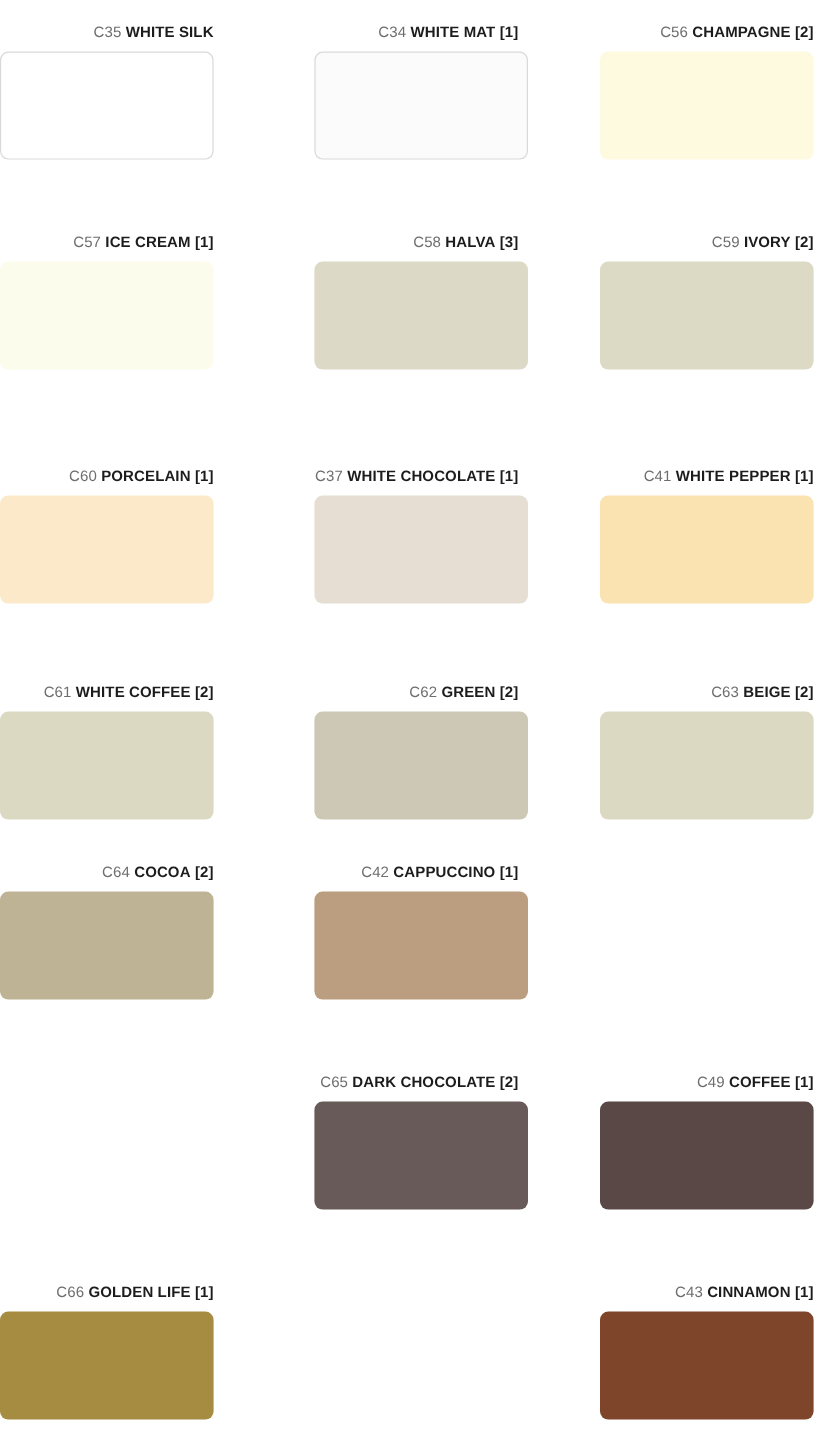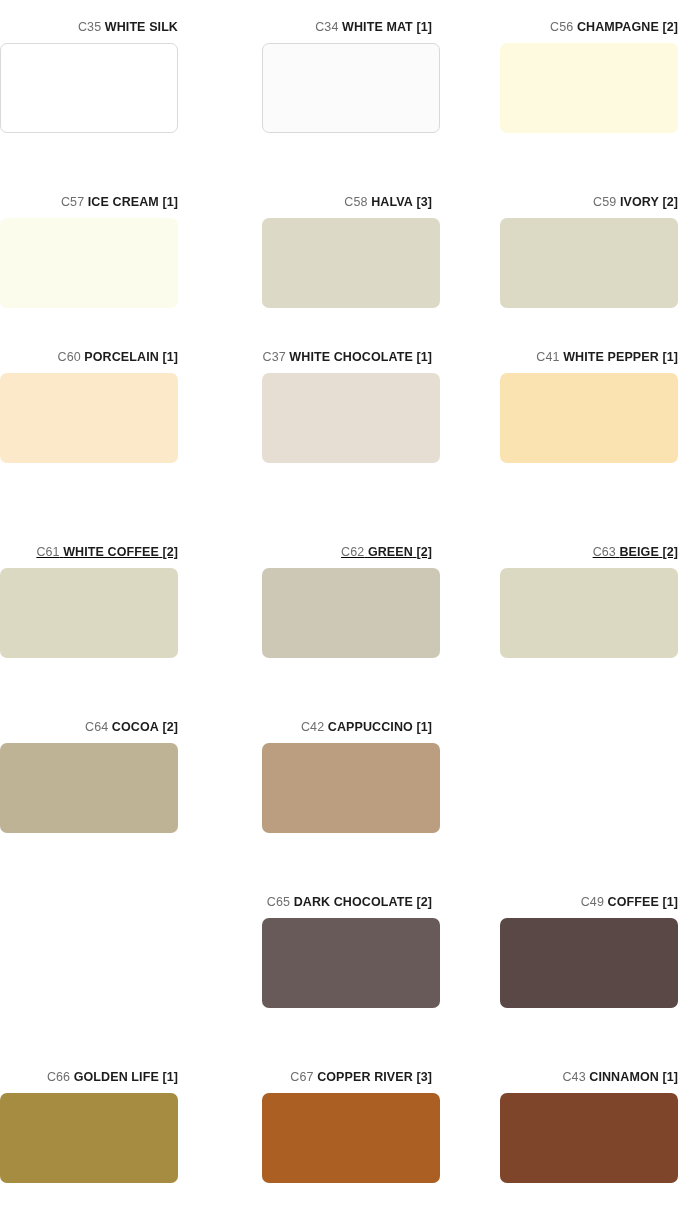--- a/index.html
+++ b/index.html
@@ -29,22 +29,22 @@
   }
 
   
   .col-0 { left: 0px; }
   .col-1 { left: 254px; padding-left: 8px; }
   .col-2 { left: 500px; }
 
   
   .row-0 { top: 20px; }
   .row-1 { top: 195px; }
-  .row-2 { top: 350px; }
-  .row-3 { top: 545px; text-decoration: underline; }
+  .row-2 { top: 390px; }
+  .row-3 { top: 570px; }
   .row-4 { top: 720px; }
   .row-5 { top: 895px; }
   .row-6 { top: 1070px; }
 
   .swatch-label {
     display: block;
     text-align: right;
     font-size: 12.5px;
     line-height: 15px;
     letter-spacing: 0.1px;
@@ -142,21 +142,17 @@
       <div class="swatch-chip" style="background: rgb(103, 90, 88);"></div>
     </div>
     <div class="swatch-cell col-2 row-5">
       <div class="swatch-label"><span class="swatch-code">C49</span> <span class="swatch-name">COFFEE</span> <span class="swatch-qty">[1]</span></div>
       <div class="swatch-chip" style="background: rgb(89, 72, 69);"></div>
     </div>
     <div class="swatch-cell col-0 row-6">
       <div class="swatch-label"><span class="swatch-code">C66</span> <span class="swatch-name">GOLDEN LIFE</span> <span class="swatch-qty">[1]</span></div>
       <div class="swatch-chip" style="background: rgb(166, 140, 64);"></div>
     </div>
-    <div class="swatch-cell col-1 row-6">
-      <div class="swatch-label"><span class="swatch-code">C67</span> <span class="swatch-name">COPPER RIVER</span> <span class="swatch-qty">[3]</span></div>
-      <div class="swatch-chip" style="background: rgb(171, 95, 34);"></div>
-    </div>
     <div class="swatch-cell col-2 row-6">
       <div class="swatch-label"><span class="swatch-code">C43</span> <span class="swatch-name">CINNAMON</span> <span class="swatch-qty">[1]</span></div>
       <div class="swatch-chip" style="background: rgb(126, 69, 43);"></div>
     </div>
   </div>
 
 </body></html>

